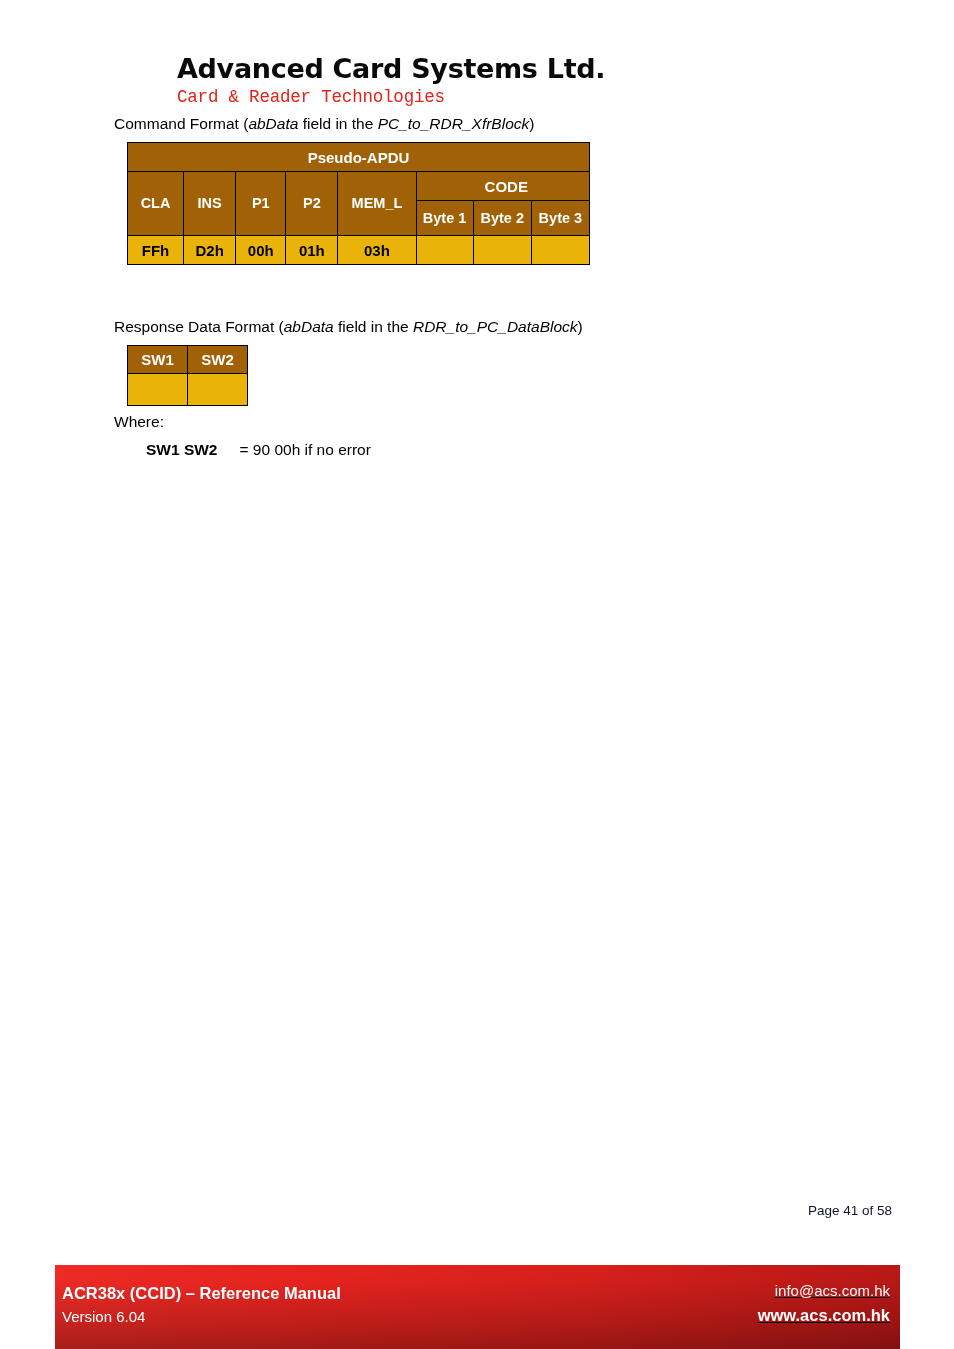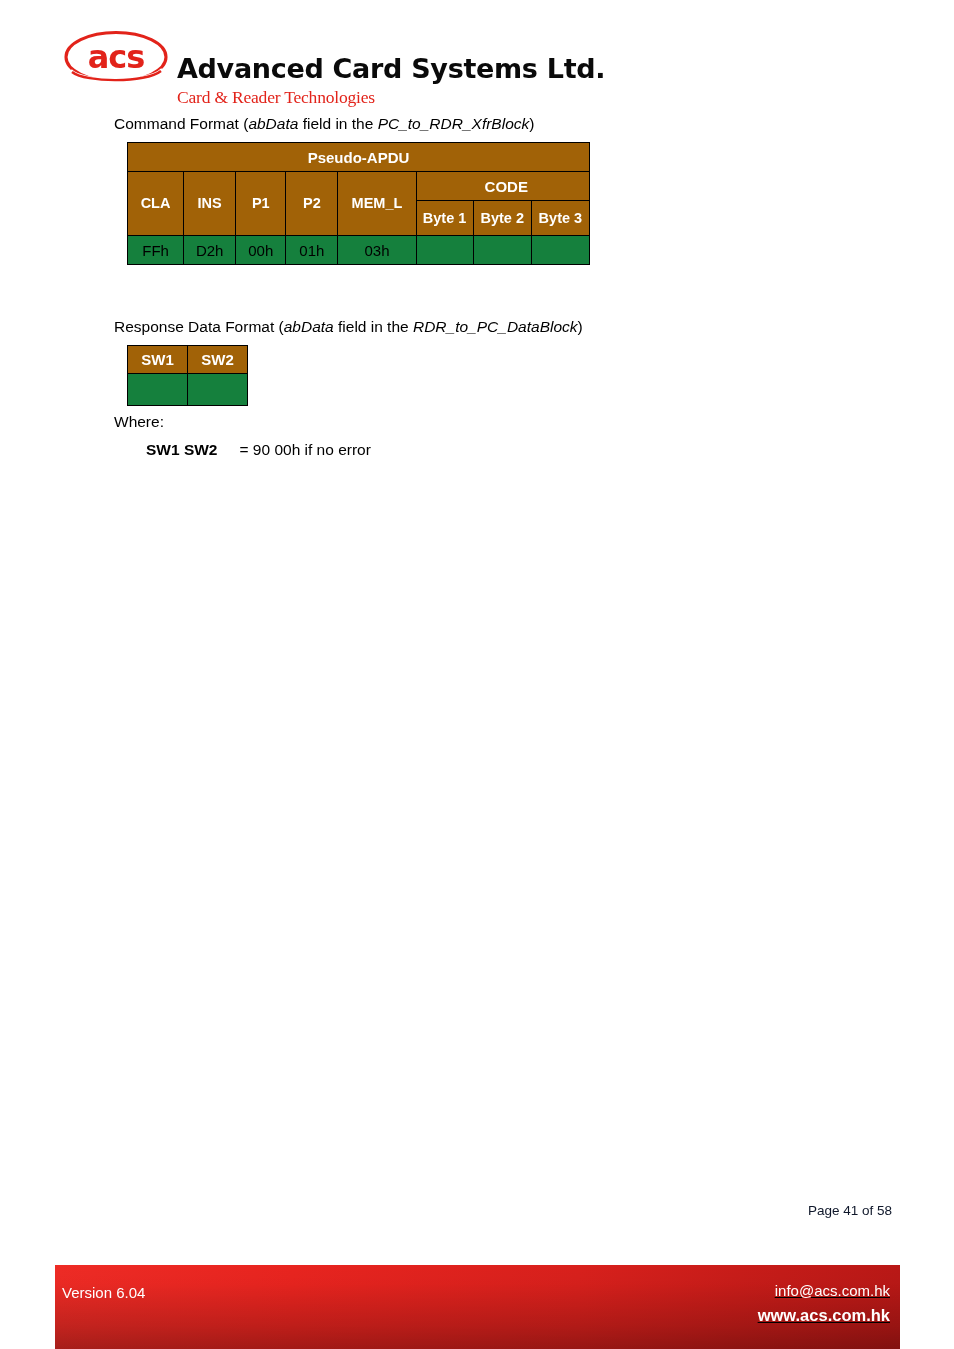--- a/index.html
+++ b/index.html
@@ -41,21 +41,21 @@
     font-family: "DejaVu Sans", sans-serif;
     font-weight: bold;
     font-size: 27px;
     line-height: 34px;
     letter-spacing: -0.3px;
     color: #0a0a0a;
     white-space: nowrap;
     margin-top: 28px;
   }
   .brand-sub {
-    font-family: Liberation Serif, serif;
+    font-family: Liberation Mono, monospace;
     font-weight: normal;
     font-size: 17.5px;
     line-height: 22px;
     letter-spacing: -0.2px;
     color: #e2231a;
     white-space: nowrap;
   }
 
   
   .para {
@@ -81,23 +81,23 @@
     padding: 0;
   }
   table.apdu th {
     background: #a16207;
     color: #ffffff;
     font-weight: bold;
     font-size: 14.5px;
     line-height: 17px;
   }
   table.apdu td.val {
-    background: #15803d;
+    background: #eab308;
     color: #000000;
-    font-weight: normal;
+    font-weight: bold;
     font-size: 15px;
     height: 28px;
   }
 
   #table-command { left: 127px; top: 142px; width: 463px; }
   #table-command th.title-row { height: 28px; font-size: 15px; }
   #table-command th.code-row  { height: 28px; font-size: 15px; padding-left: 7px; }
   #table-command th.field     { height: 62px; }
   #table-command th.byte      { height: 34px; }
 
@@ -158,28 +158,20 @@
     color: #ffffff;
     line-height: 24px;
     white-space: nowrap;
   }
 </style>
 </head>
 <body>
 
 <div id="header-logo">
 
-  <div id="logo-mark">
-    <svg width="108" height="58" viewBox="0 0 108 58" xmlns="http://www.w3.org/2000/svg">
-      <ellipse cx="54" cy="29" rx="50" ry="24.5" fill="none" stroke="#e2231a" stroke-width="3.1"></ellipse>
-      <path d="M8 43 C 20 56, 86 57, 101 42" fill="none" stroke="#ffffff" stroke-width="5"></path>
-      <path d="M10 44 C 24 55, 84 55, 99 43" fill="none" stroke="#e2231a" stroke-width="2.4"></path>
-      <text x="54" y="40" text-anchor="middle" font-family="DejaVu Sans, sans-serif" font-size="32" font-weight="bold" fill="#e2231a" letter-spacing="-1">acs</text>
-    </svg>
-  </div>
 
   <div id="logo-wordmark">
     <div class="brand-title">Advanced Card Systems Ltd.</div>
     <div class="brand-sub">Card &amp; Reader Technologies</div>
   </div>
 
 </div>
 
 <div class="para" style="left:114px; top:114px;"><span>Command Format (</span><i>abData</i><span> field in the </span><i>PC_to_RDR_XfrBlock</i><span>)</span></div>
 
@@ -244,19 +236,20 @@
 </table>
 
 <div class="para" style="left:114px; top:412px;text-align:center;">Where:</div>
 
 <div class="para" style="left:146px; top:440px;"><b>SW1 SW2</b><span style="display:inline-block;width:22px"></span><span>= 90 00h if no error</span></div>
 
 <div id="page-number">Page 41 of 58</div>
 
 <div id="footer-band">
   <div id="footer-left">
+    <div class="f-strong">ACR38x (CCID) – Reference Manual</div>
     <div class="f-light">Version 6.04</div>
   </div>
   <div id="footer-right">
     <div class="f-light">info@acs.com.hk</div>
     <div class="f-strong">www.acs.com.hk</div>
   </div>
 </div>
 
 </body></html>

